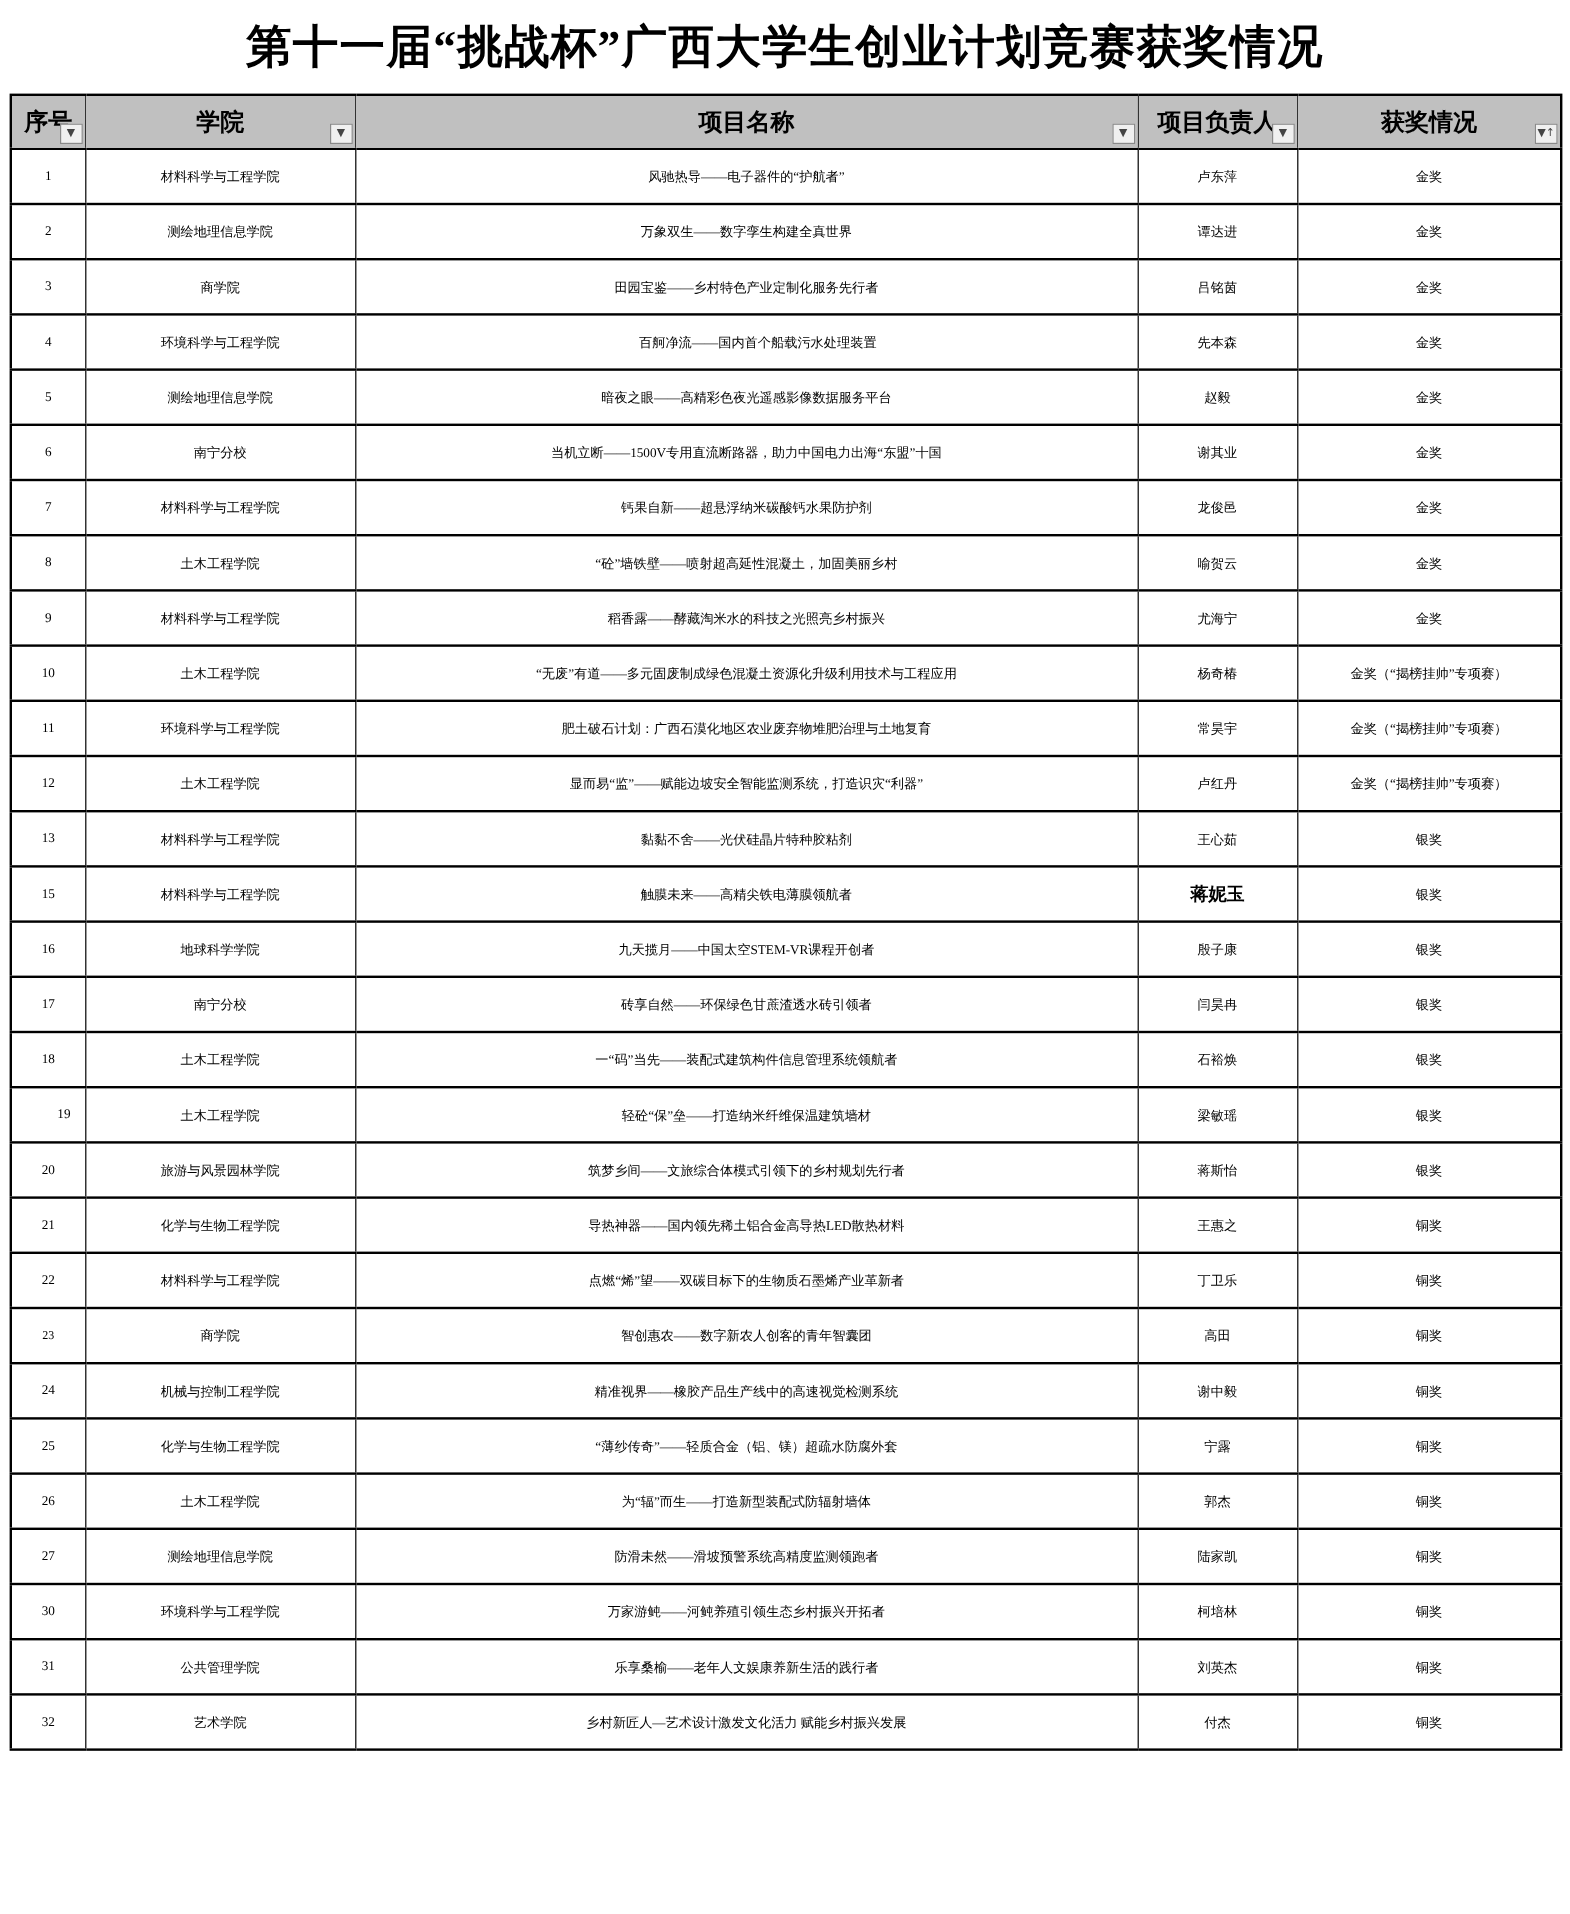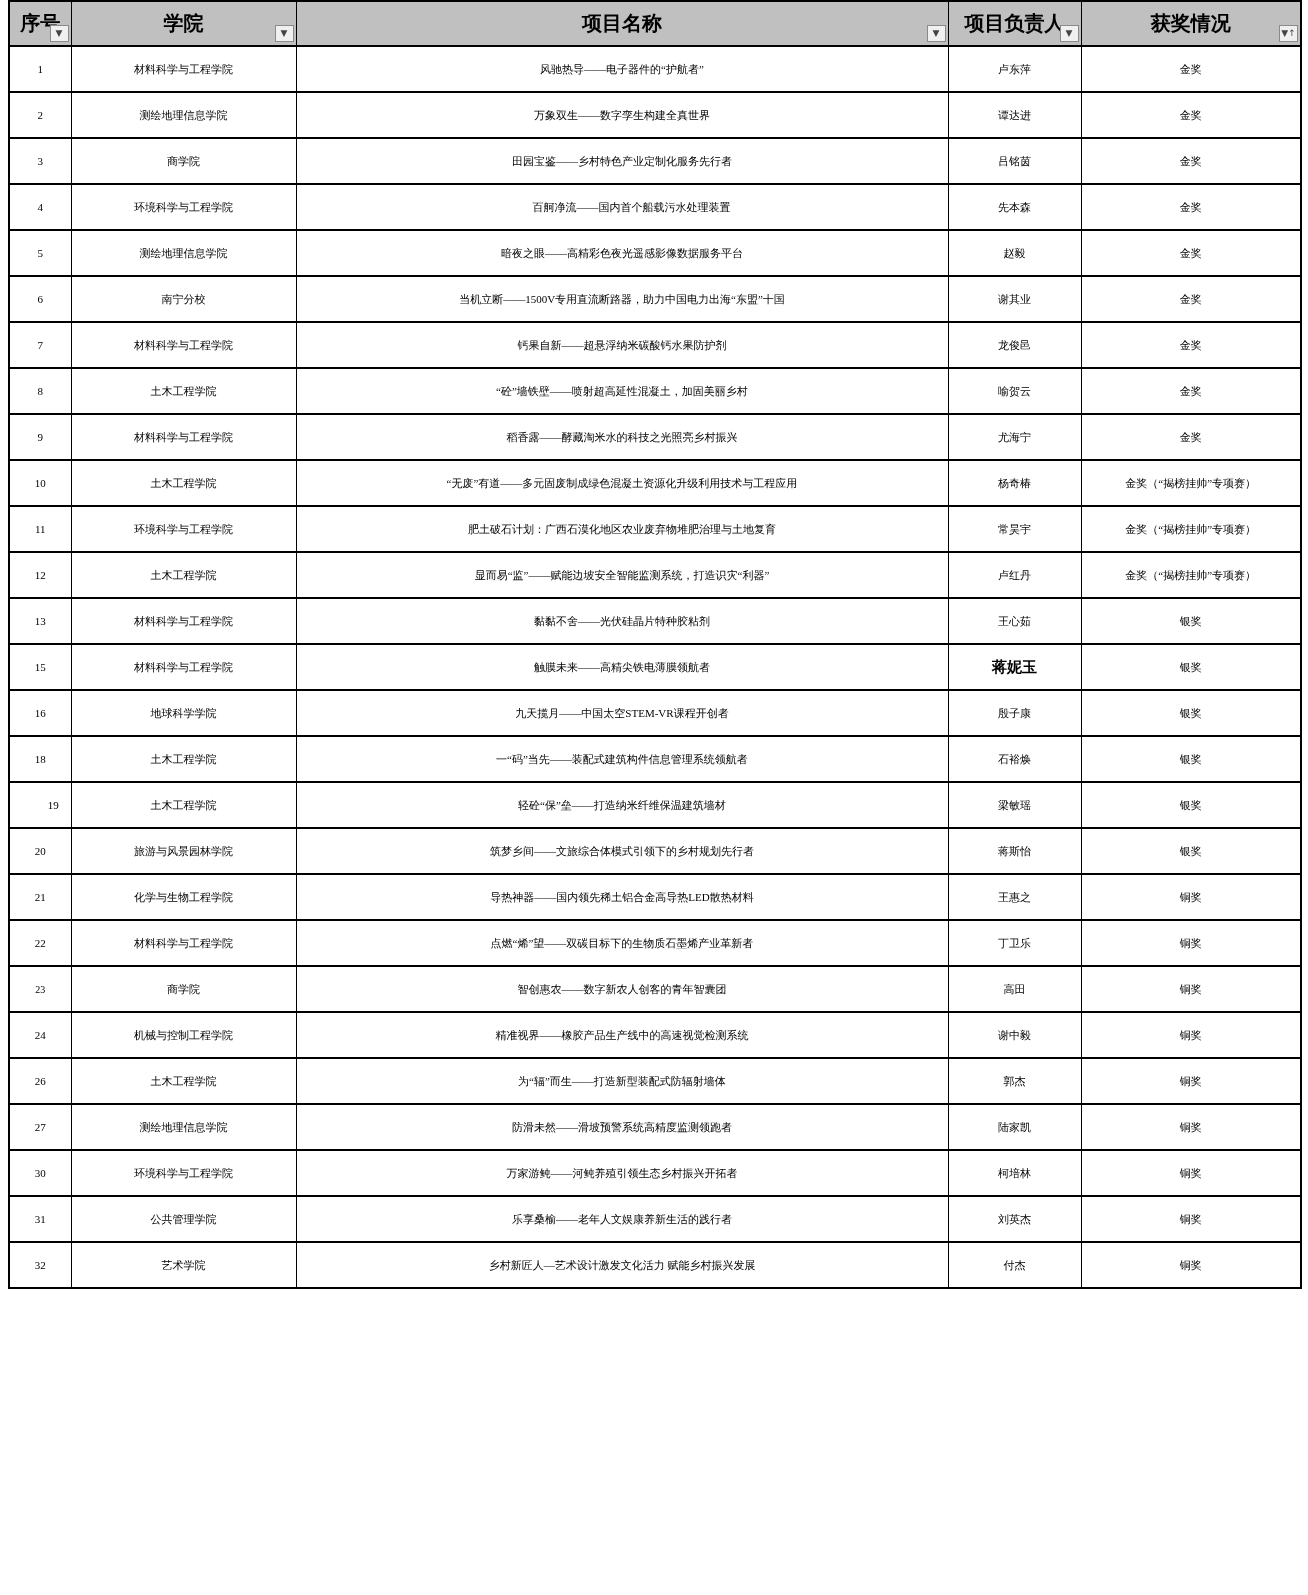--- a/index.html
+++ b/index.html
@@ -42,20 +42,21 @@
   .f-icon{
     font-size:9px;line-height:1;color:#444;font-weight:400;
     font-family:"DejaVu Sans","Liberation Sans",sans-serif;
   }
 </style>
 </head>
 <body>
 
 <div class="page">
 
+  <div class="title-bar">第十一届“挑战杯”广西大学生创业计划竞赛获奖情况</div>
 
   <table class="awards">
     <colgroup>
       <col class="c-no">
         <col class="c-college">
         <col class="c-project">
         <col class="c-leader">
         <col class="c-award">
     </colgroup>
     <thead>
@@ -193,20 +194,27 @@
         <td style="font-size: 11px;">银奖</td>
       </tr>
         <tr class="data-row">
         <td style="font-size: 11px;">16</td>
         <td style="font-size: 11px;">地球科学学院</td>
         <td style="font-size: 11px;">九天揽月——中国太空STEM-VR课程开创者</td>
         <td style="font-size: 11px;">殷子康</td>
         <td style="font-size: 11px;">银奖</td>
       </tr>
         <tr class="data-row">
+        <td style="font-size: 11px;">17</td>
+        <td style="font-size: 11px;">南宁分校</td>
+        <td style="font-size: 11px;">砖享自然——环保绿色甘蔗渣透水砖引领者</td>
+        <td style="font-size: 11px;">闫昊冉</td>
+        <td style="font-size: 11px;">银奖</td>
+      </tr>
+        <tr class="data-row">
         <td style="font-size: 11px;">18</td>
         <td style="font-size: 11px;">土木工程学院</td>
         <td style="font-size: 11px;">一“码”当先——装配式建筑构件信息管理系统领航者</td>
         <td style="font-size: 11px;">石裕焕</td>
         <td style="font-size: 11px;">银奖</td>
       </tr>
         <tr class="data-row">
         <td style="font-size: 11px; padding-left: 28px;">19</td>
         <td style="font-size: 11px;">土木工程学院</td>
         <td style="font-size: 11px;">轻砼“保”垒——打造纳米纤维保温建筑墙材</td>
@@ -242,20 +250,27 @@
         <td style="font-size: 11px;">铜奖</td>
       </tr>
         <tr class="data-row">
         <td style="font-size: 11px;">24</td>
         <td style="font-size: 11px;">机械与控制工程学院</td>
         <td style="font-size: 11px;">精准视界——橡胶产品生产线中的高速视觉检测系统</td>
         <td style="font-size: 11px;">谢中毅</td>
         <td style="font-size: 11px;">铜奖</td>
       </tr>
         <tr class="data-row">
+        <td style="font-size: 11px;">25</td>
+        <td style="font-size: 11px;">化学与生物工程学院</td>
+        <td style="font-size: 11px;">“薄纱传奇”——轻质合金（铝、镁）超疏水防腐外套</td>
+        <td style="font-size: 11px;">宁露</td>
+        <td style="font-size: 11px;">铜奖</td>
+      </tr>
+        <tr class="data-row">
         <td style="font-size: 11px;">26</td>
         <td style="font-size: 11px;">土木工程学院</td>
         <td style="font-size: 11px;">为“辐”而生——打造新型装配式防辐射墙体</td>
         <td style="font-size: 11px;">郭杰</td>
         <td style="font-size: 11px;">铜奖</td>
       </tr>
         <tr class="data-row">
         <td style="font-size: 11px;">27</td>
         <td style="font-size: 11px;">测绘地理信息学院</td>
         <td style="font-size: 11px;">防滑未然——滑坡预警系统高精度监测领跑者</td>

